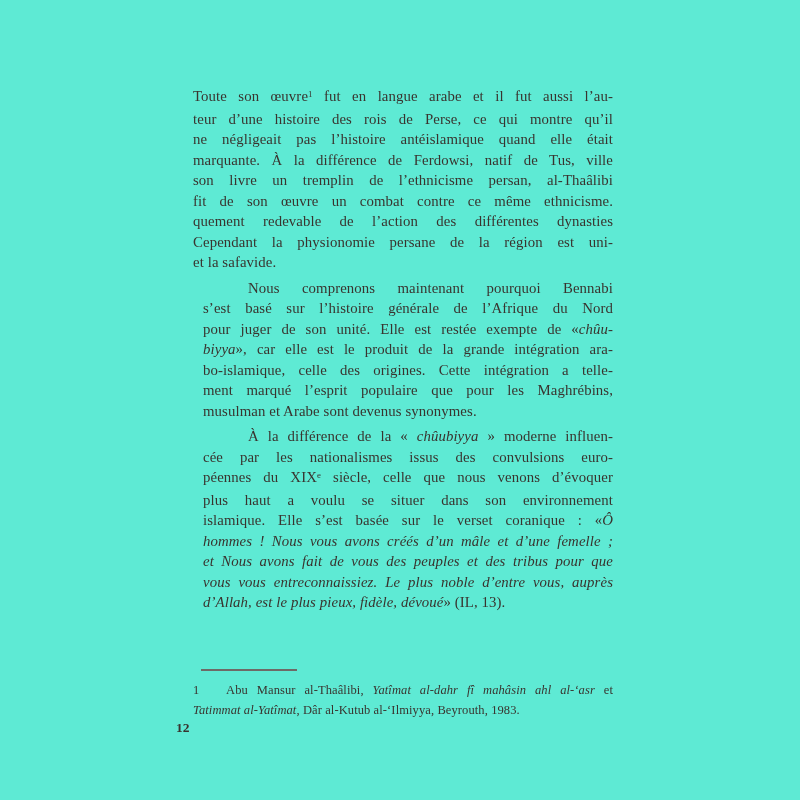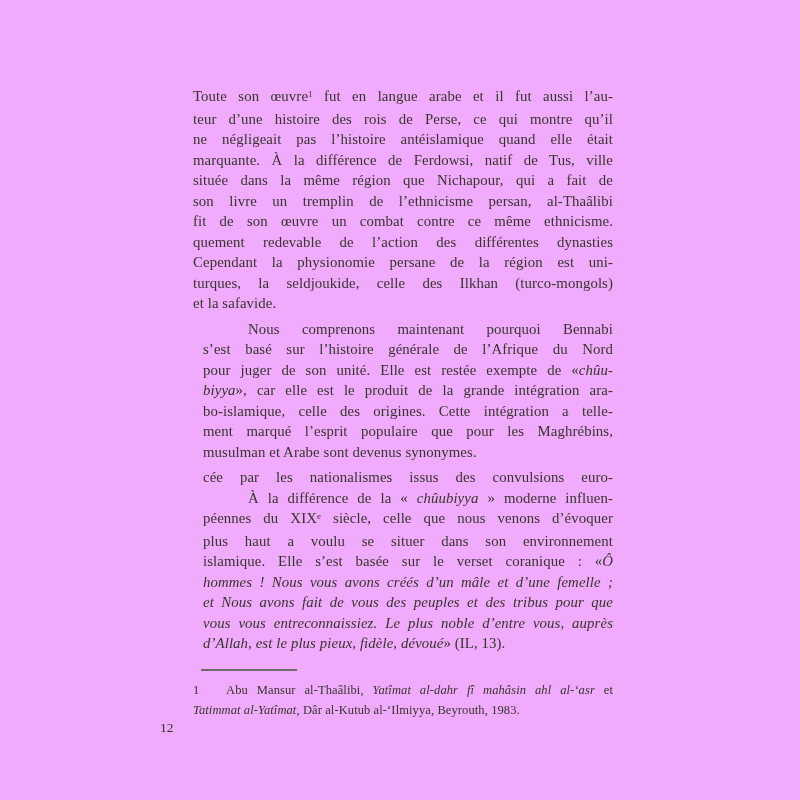--- a/index.html
+++ b/index.html
@@ -4,21 +4,21 @@
 <style>
   html, body {
     margin: 0;
     padding: 0;
     background: #ffffff;
   }
   .page {
     position: relative;
     width: 800px;
     height: 800px;
-    background: #f0abfc;
+    background: #5eead4;
     overflow: hidden;
     font-family: "Liberation Serif", "DejaVu Serif", serif;
     color: #39342f;
   }
   .body-text {
     position: absolute;
     left: 193px;
     top: 86px;
     width: 420px;
     font-size: 14.8px;
@@ -53,57 +53,55 @@
   .footnote-rule {
     width: 96px;
     margin-left: 8px;
     border: 0;
     border-top: 2px solid #6e6a66;
     margin-top: 0;
     margin-bottom: 9px;
   }
   .page-number {
     position: absolute;
-    left: 160px;
+    left: 176px;
     top: 720px;
     font-size: 13.5px;
-    font-weight: 400;
+    font-weight: 700;
     color: #38332e;
   }
 </style>
 </head>
 <body>
 
 <div class="page">
   <div class="body-text">
       <div class="para">
         <div class="line first"><span>Toute son œuvre</span><span class="sup">1</span><span> fut en langue arabe et il fut aussi l’au-</span></div>
         <div class="line"><span>teur d’une histoire des rois de Perse, ce qui montre qu’il</span></div>
         <div class="line"><span>ne négligeait pas l’histoire antéislamique quand elle était</span></div>
         <div class="line"><span>marquante. À la différence de Ferdowsi, natif de Tus, ville</span></div>
-        <div class="line"><span>située dans la même région que Nichapour, qui a fait de</span></div>
         <div class="line"><span>son livre un tremplin de l’ethnicisme persan, al-Thaâlibi</span></div>
         <div class="line"><span>fit de son œuvre un combat contre ce même ethnicisme.</span></div>
         <div class="line"><span>quement redevable de l’action des différentes dynasties</span></div>
         <div class="line"><span>Cependant la physionomie persane de la région est uni-</span></div>
-        <div class="line"><span>turques, la seldjoukide, celle des Ilkhan (turco-mongols)</span></div>
         <div class="line last"><span>et la safavide.</span></div>
       </div>
       <div class="para indent">
         <div class="line first"><span>Nous comprenons maintenant pourquoi Bennabi</span></div>
         <div class="line"><span>s’est basé sur l’histoire générale de l’Afrique du Nord</span></div>
         <div class="line"><span>pour juger de son unité. Elle est restée exempte de «</span><span class="it">chûu-</span></div>
         <div class="line"><span class="it">biyya</span><span>», car elle est le produit de la grande intégration ara-</span></div>
         <div class="line"><span>bo-islamique, celle des origines. Cette intégration a telle-</span></div>
         <div class="line"><span>ment marqué l’esprit populaire que pour les Maghrébins,</span></div>
         <div class="line last"><span>musulman et Arabe sont devenus synonymes.</span></div>
       </div>
       <div class="para indent">
+        <div class="line first"><span>À la différence de la « </span><span class="it">chûubiyya</span><span> » moderne influen-</span></div>
         <div class="line"><span>cée par les nationalismes issus des convulsions euro-</span></div>
-        <div class="line first"><span>À la différence de la « </span><span class="it">chûubiyya</span><span> » moderne influen-</span></div>
         <div class="line"><span>péennes du XIX</span><span class="sup">e</span><span> siècle, celle que nous venons d’évoquer</span></div>
         <div class="line"><span>plus haut a voulu se situer dans son environnement</span></div>
         <div class="line"><span>islamique. Elle s’est basée sur le verset coranique : «</span><span class="it">Ô</span></div>
         <div class="line"><span class="it">hommes ! Nous vous avons créés d’un mâle et d’une femelle ;</span></div>
         <div class="line"><span class="it">et Nous avons fait de vous des peuples et des tribus pour que</span></div>
         <div class="line"><span class="it">vous vous entreconnaissiez. Le plus noble d’entre vous, auprès</span></div>
         <div class="line last"><span class="it">d’Allah, est le plus pieux, fidèle, dévoué</span><span>» (IL, 13).</span></div>
       </div>
     </div>
   <div class="footnote">

